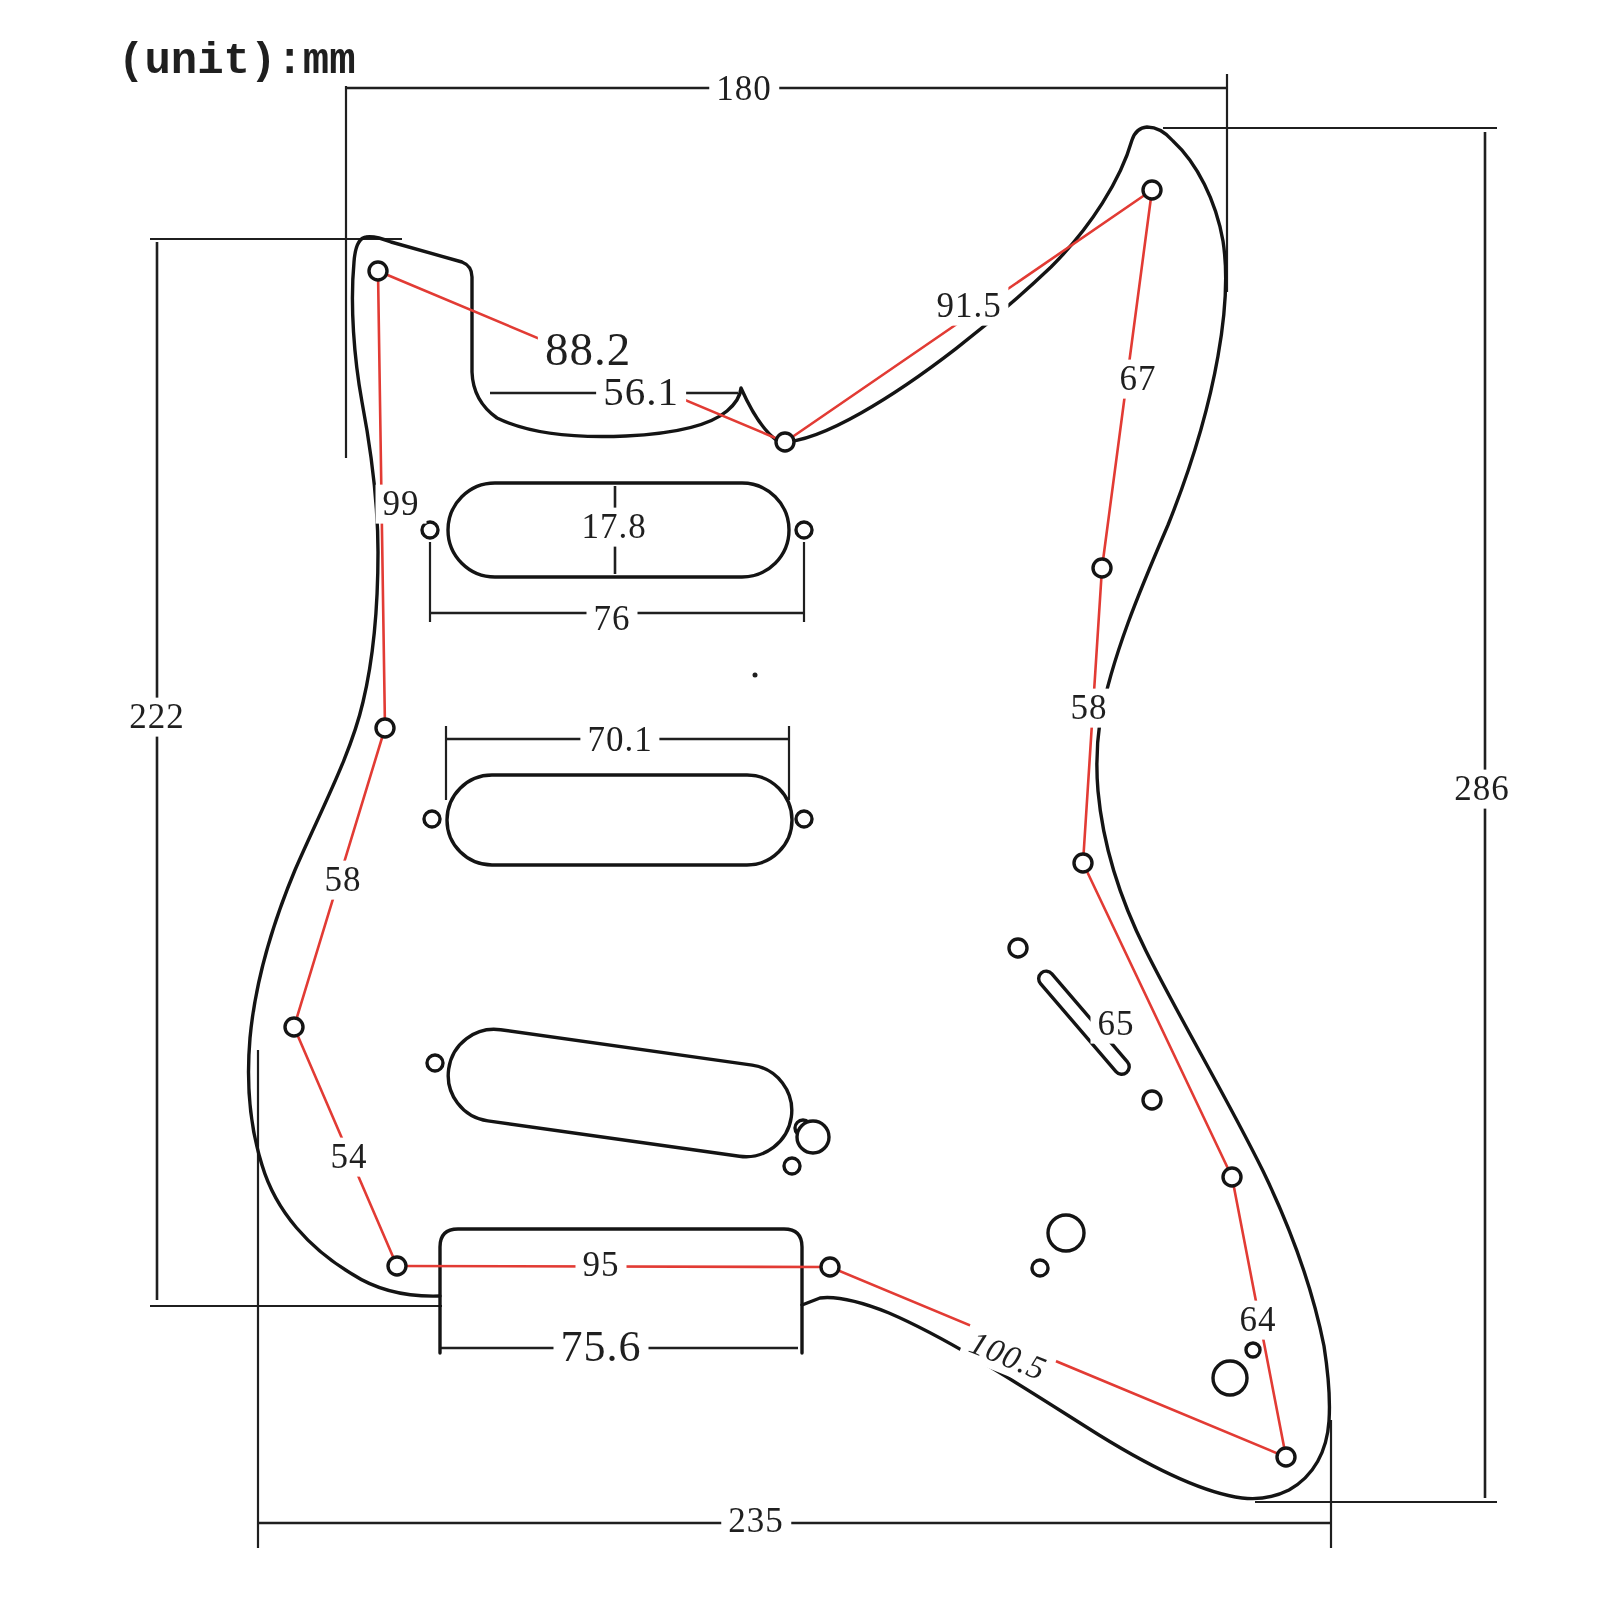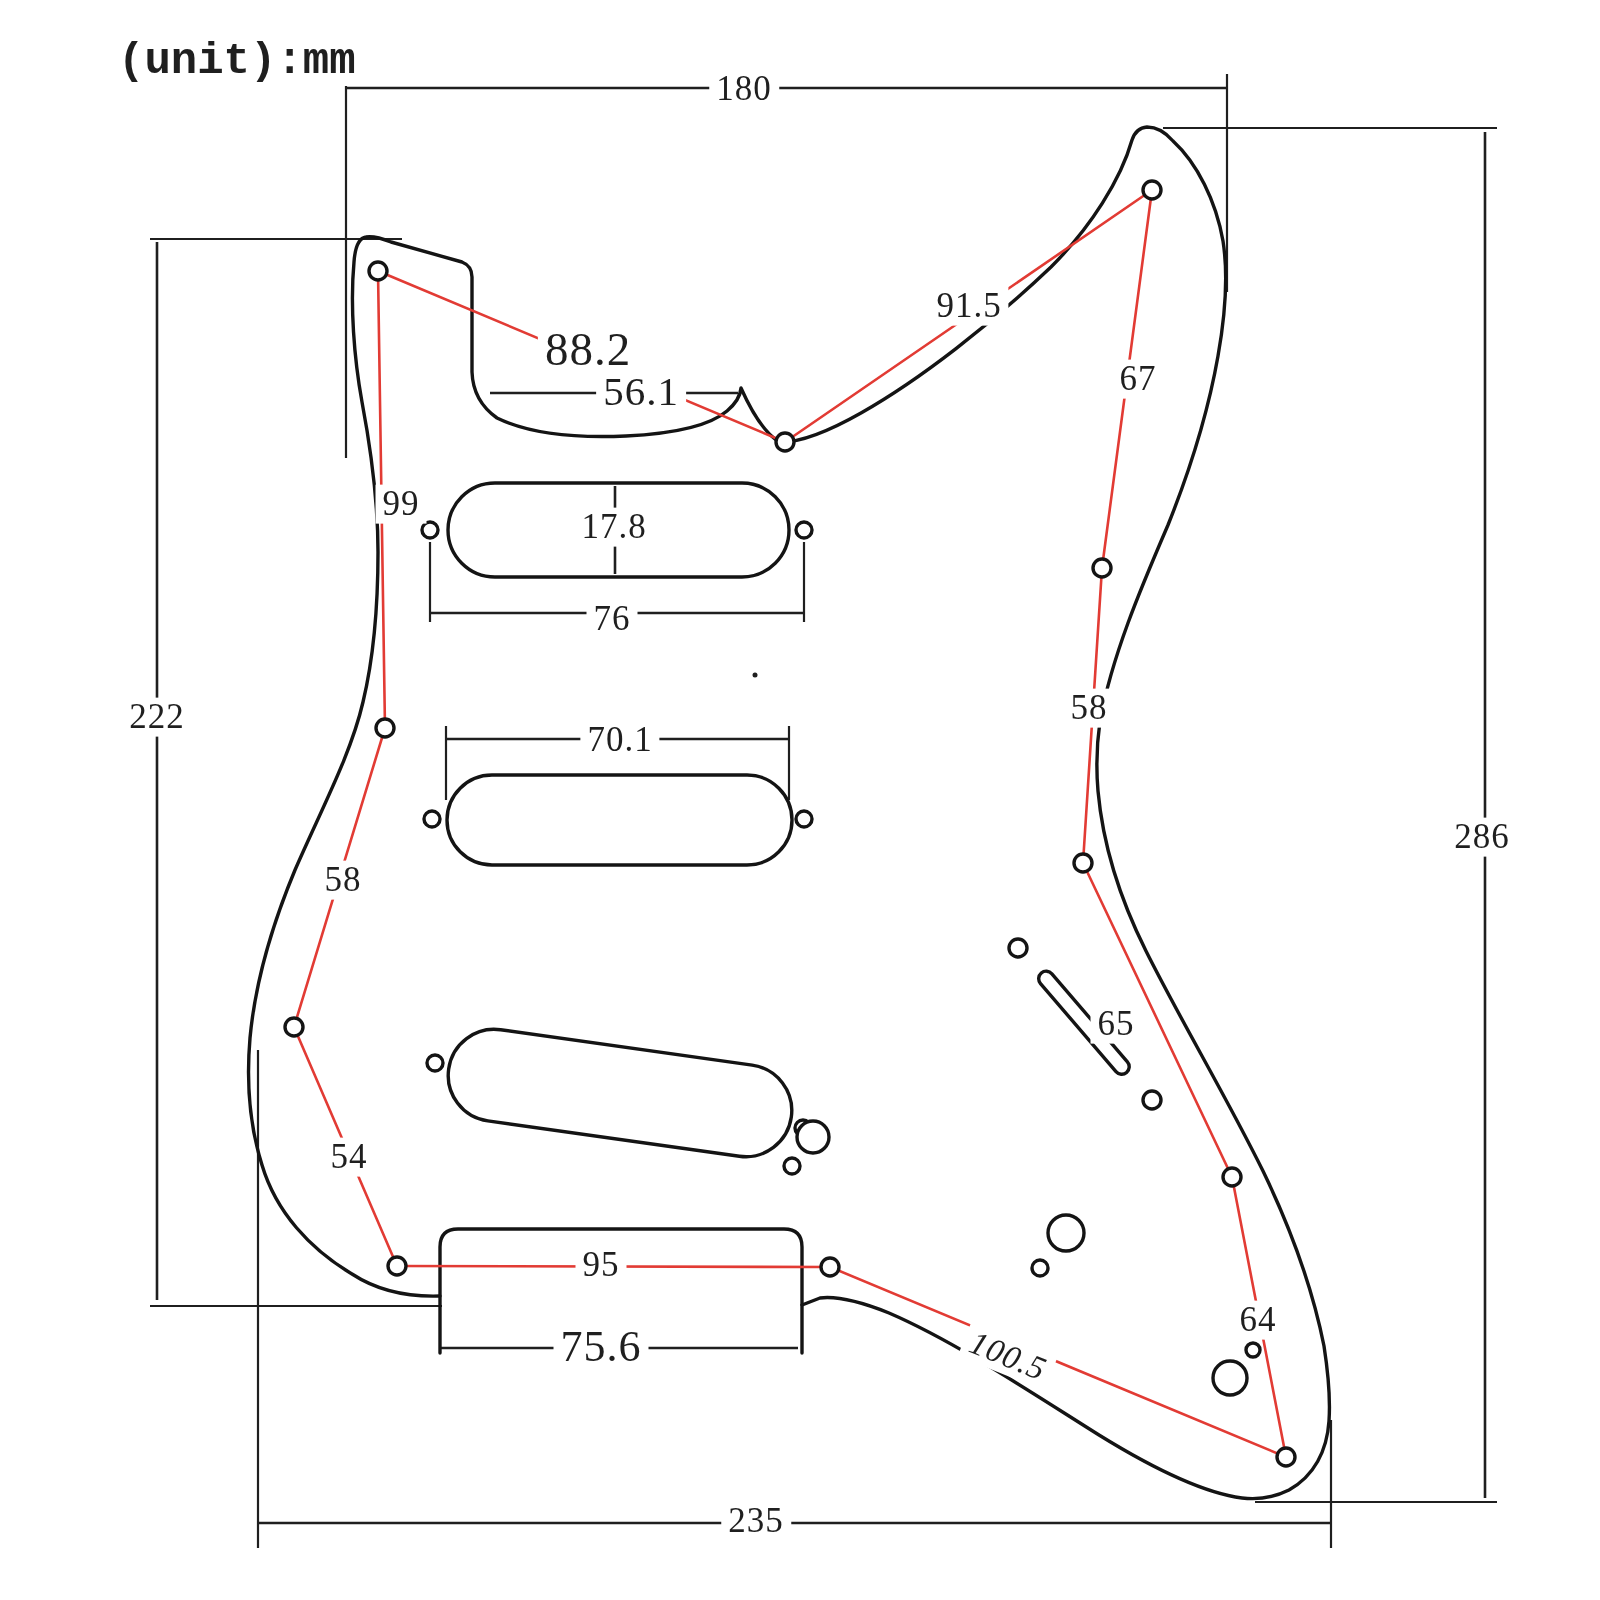--- a/index.html
+++ b/index.html
@@ -176,21 +176,21 @@
 
       <circle cx="755" cy="675" r="2.5" fill="#1f1f1f" stroke="none"></circle>
     </g>
   </svg>
 
   <div id="unit-label">(unit):mm</div>
 
   <div id="label-layer">
       <div class="dim-label" style="left: 744px; top: 89px; font-size: 35px; transform: translate(-50%, -50%);">180</div>
       <div class="dim-label" style="left: 157px; top: 717px; font-size: 35px; transform: translate(-50%, -50%);">222</div>
-      <div class="dim-label" style="left: 1482px; top: 789px; font-size: 35px; transform: translate(-50%, -50%); margin-top: 48px;">286</div>
+      <div class="dim-label" style="left: 1482px; top: 789px; font-size: 35px; transform: translate(-50%, -50%);">286</div>
       <div class="dim-label" style="left: 756px; top: 1521px; font-size: 35px; transform: translate(-50%, -50%);">235</div>
       <div class="dim-label" style="left: 588px; top: 350px; font-size: 47px; transform: translate(-50%, -50%);">88.2</div>
       <div class="dim-label" style="left: 617px; top: 392px; font-size: 41px; transform: translate(-50%, -50%); margin-left: 24px;">56.1</div>
       <div class="dim-label" style="left: 969px; top: 306px; font-size: 35px; transform: translate(-50%, -50%);">91.5</div>
       <div class="dim-label" style="left: 1138px; top: 379px; font-size: 35px; transform: translate(-50%, -50%);">67</div>
       <div class="dim-label" style="left: 401px; top: 504px; font-size: 35px; transform: translate(-50%, -50%);">99</div>
       <div class="dim-label" style="left: 614px; top: 527px; font-size: 35px; transform: translate(-50%, -50%);">17.8</div>
       <div class="dim-label" style="left: 612px; top: 611px; font-size: 35px; transform: translate(-50%, -50%); margin-top: 8px;">76</div>
       <div class="dim-label" style="left: 620px; top: 740px; font-size: 35px; transform: translate(-50%, -50%);">70.1</div>
       <div class="dim-label" style="left: 343px; top: 880px; font-size: 35px; transform: translate(-50%, -50%);">58</div>

